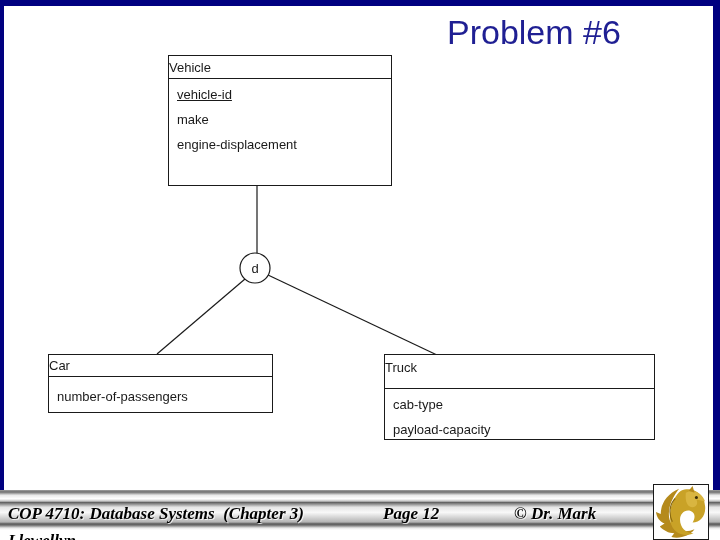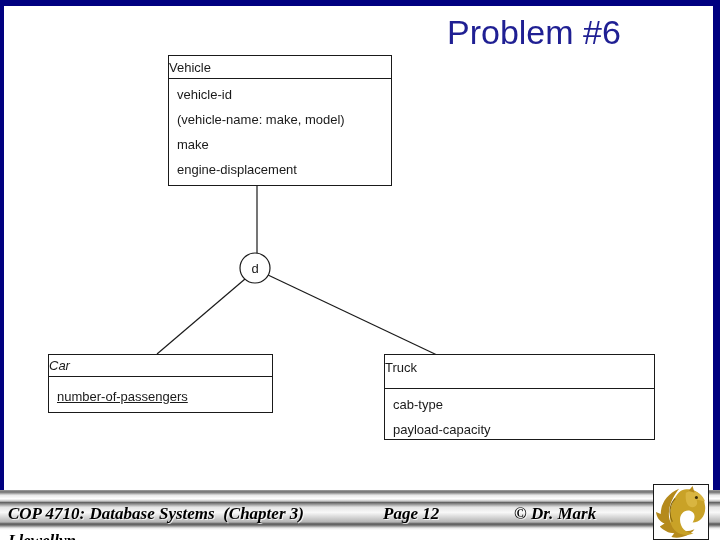--- a/index.html
+++ b/index.html
@@ -21,27 +21,27 @@
 
   .connectors { position:absolute; left:0; top:0; width:720px; height:540px; }
   .connectors line, .connectors circle { stroke:#1a1a1a; stroke-width:1.2; }
   .connectors circle { fill:#ffffff; }
   .connectors text { font-family:"Liberation Sans", sans-serif; font-size:13px; fill:#1a1a1a; }
 
   .entity { position:absolute; border:1px solid #1a1a1a; background:#ffffff; font-size:13px; }
   .entity-title { border-bottom:1px solid #1a1a1a; overflow:hidden; }
   .entity-attrs { padding:3px 4px 0 8px; line-height:25px; white-space:nowrap; }
   .entity-attrs div { height:25px; }
-  .u { }
+  .u { text-decoration:underline; }
 
   .vehicle { left:168px; top:55px;  width:224px; height:131px; }
   .vehicle .entity-title { height:23px; line-height:23px; }
   .car     { left:48px;  top:354px; width:225px; height:59px; }
-  .car .entity-title { height:22px; line-height:22px;font-style:italic; }
-  .car .entity-attrs { padding-top:7px;text-decoration:underline; }
+  .car .entity-title { height:22px; line-height:22px; }
+  .car .entity-attrs { padding-top:7px; }
   .truck   { left:384px; top:354px; width:271px; height:86px; }
   .truck .entity-title { height:34px; line-height:25px; }
 
   .footer {
     position:absolute; left:0; top:490px; width:720px; height:40px;
     background:linear-gradient(180deg,
       #a0a0a0 0%, #6f6f6f 5%,
       #e9e9e9 13%, #ffffff 22%, #c2c2c2 28%,
       #626262 31%, #8d8d8d 35%,
       #e6e6e6 43%, #f8f8f8 56%, #b4b4b4 80%,
@@ -81,21 +81,20 @@
     <line x1="245" y1="279" x2="157" y2="354"></line>
     <line x1="268" y1="275" x2="437" y2="355"></line>
     <circle cx="255" cy="268" r="15"></circle>
     <text x="255" y="273" text-anchor="middle">d</text>
   </svg>
 
   <div class="entity vehicle">
     <div class="entity-title">Vehicle</div>
     <div class="entity-attrs">
       <div class="u">vehicle-id</div>
-      <div>(vehicle-name: make, model)</div>
       <div>make</div>
       <div>engine-displacement</div>
     </div>
   </div>
 
   <div class="entity car">
     <div class="entity-title">Car</div>
     <div class="entity-attrs">
       <div>number-of-passengers</div>
     </div>

